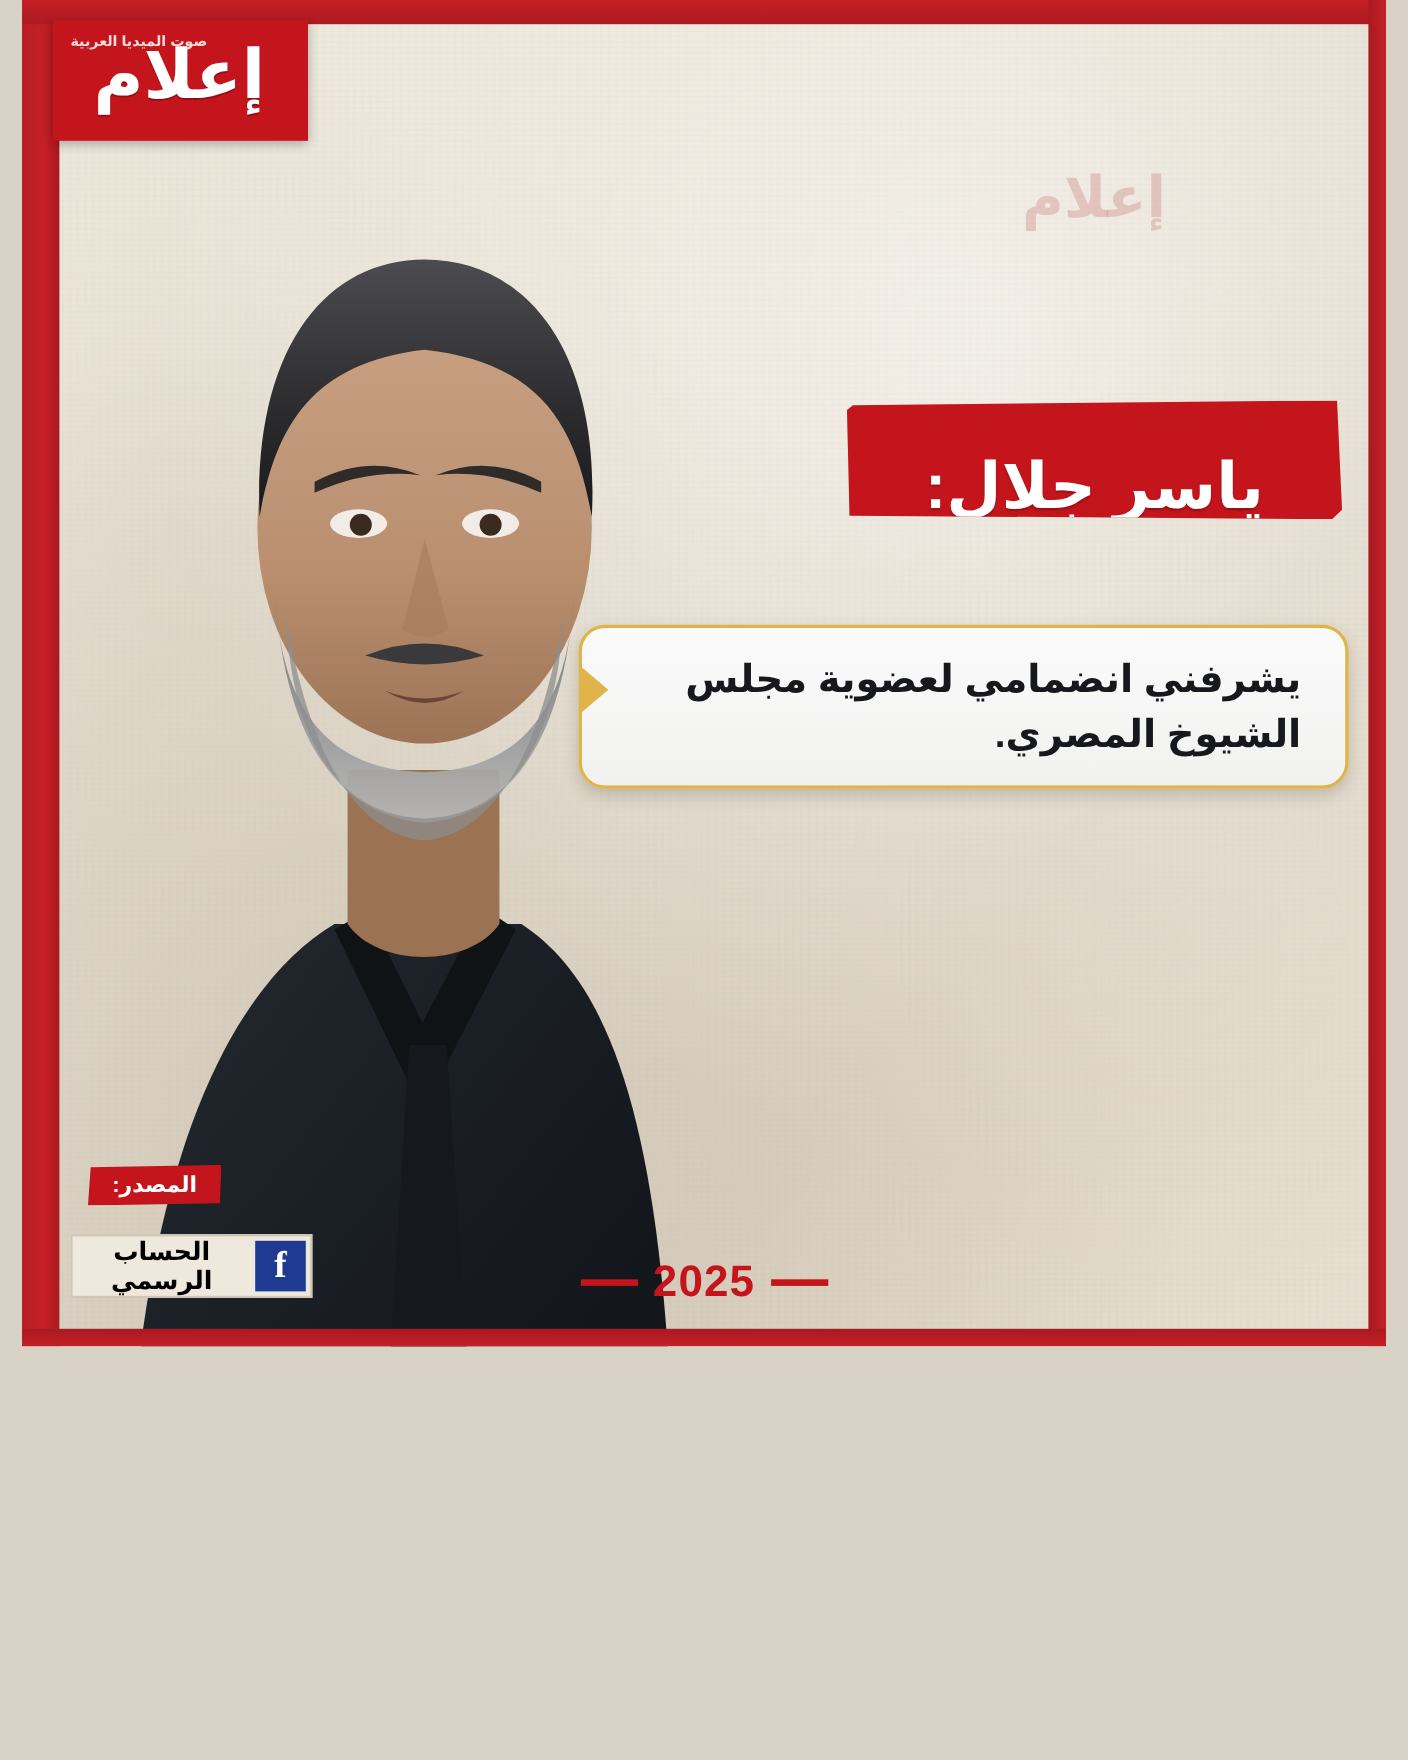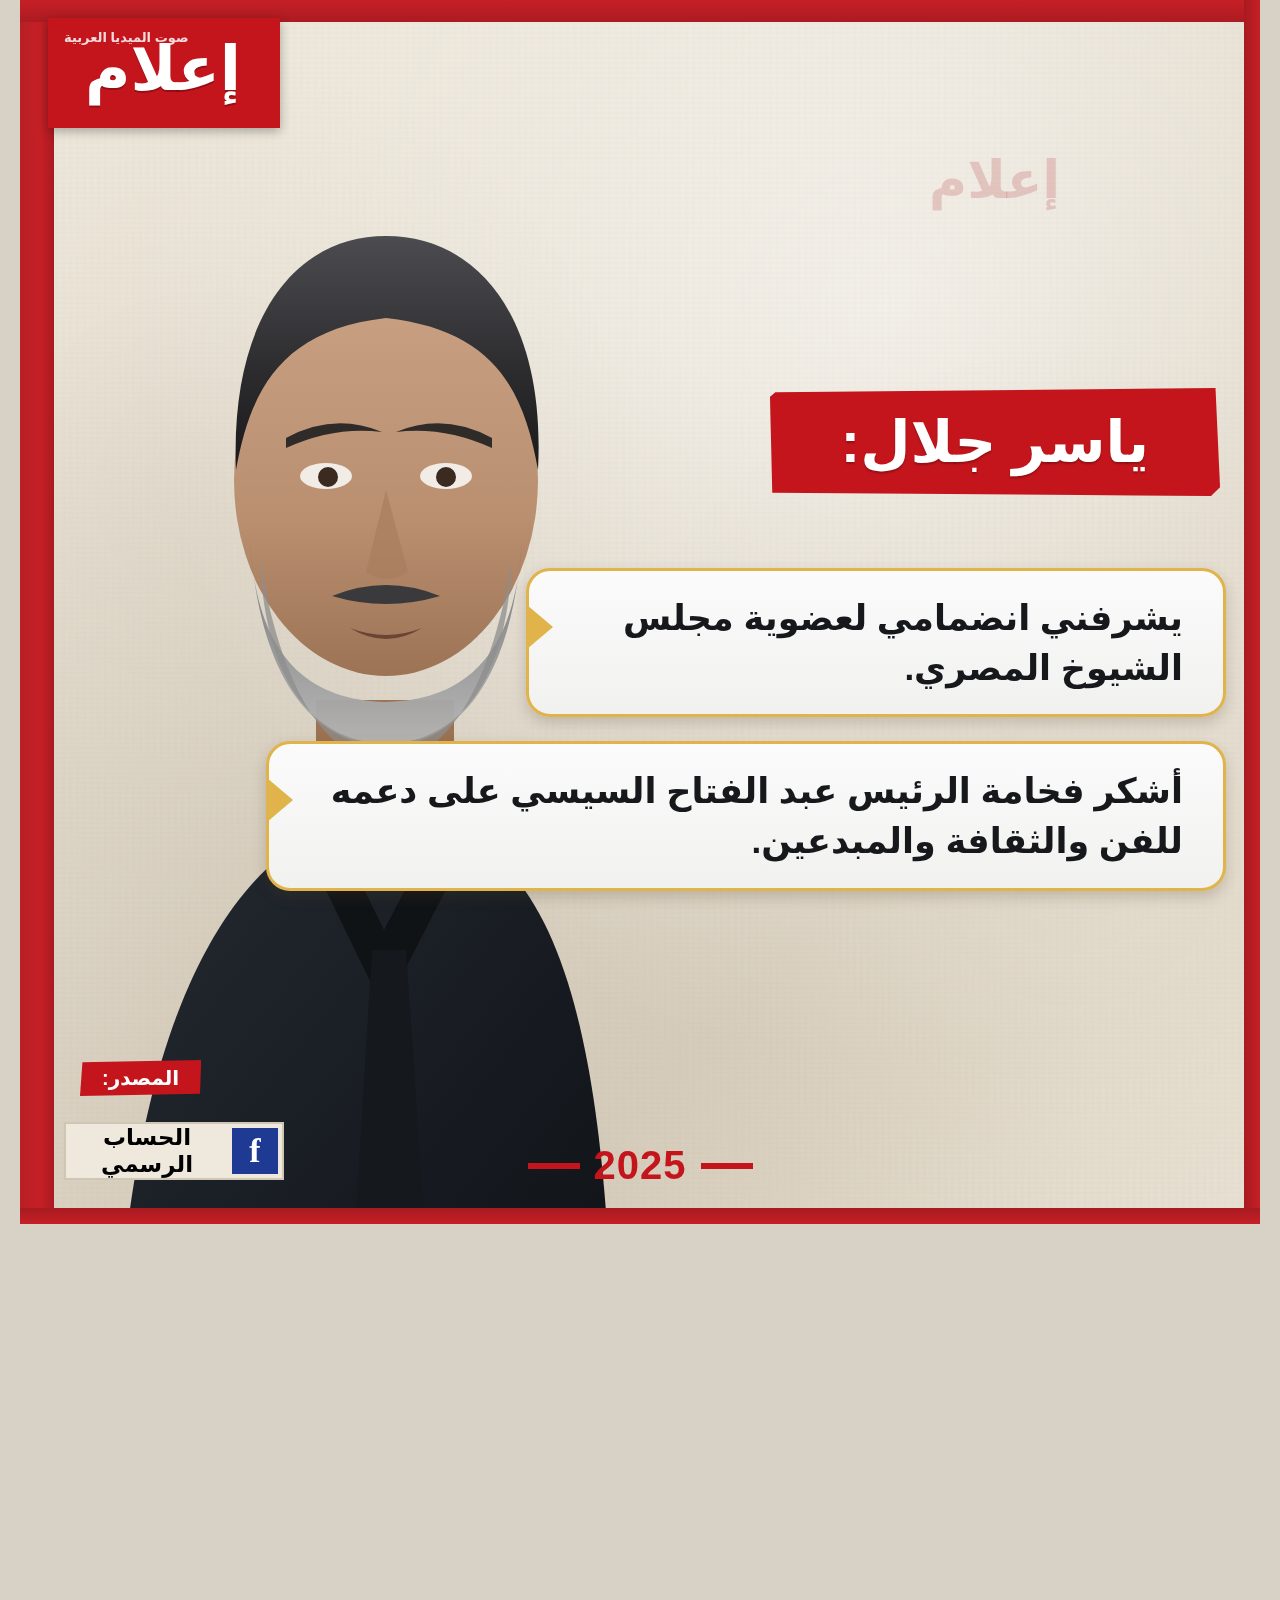--- a/index.html
+++ b/index.html
@@ -116,27 +116,27 @@
     font-weight: 900;
     color: rgba(180,60,62,.22);
     letter-spacing: -1px;
     z-index: 3;
   }
 
   
   .name-banner {
     position: absolute;
     right: 40px;
-    top: 388px;
+    top: 364px;
     width: 450px;
     height: 108px;
     background: #c4151c;
     z-index: 7;
     display: flex;
-    align-items: center;
+    align-items: flex-end;
     justify-content: center;
     clip-path: polygon(1.2% 4%, 99% 0%, 100% 92%, 98% 100%, 0.5% 97%, 0% 8%);
     box-shadow: 0 4px 14px rgba(0,0,0,.25);
   }
   .name-banner span {
     color: #fff;
     font-size: 58px;
     font-weight: 900;
     line-height: 1;
     text-shadow: 0 2px 2px rgba(0,0,0,.25);
@@ -333,23 +333,20 @@
   <div class="watermark">إعلام</div>
 
   <div class="name-banner">
     <span>ياسر جلال:</span>
   </div>
 
   <div class="cards">
     <div class="row">
         <div class="card c1">يشرفني انضمامي لعضوية مجلس الشيوخ المصري.</div>
       </div>
-    <div class="row">
-        <div class="card c2">أشكر فخامة الرئيس عبد الفتاح السيسي على دعمه للفن والثقافة والمبدعين.</div>
-      </div>
   </div>
 
   <div class="source-label">المصدر:</div>
 
   <div class="source-bar">
     <div class="fb-icon">f</div>
     <div class="source-name">الحساب الرسمي</div>
   </div>
 
   <div class="year-wrap">

